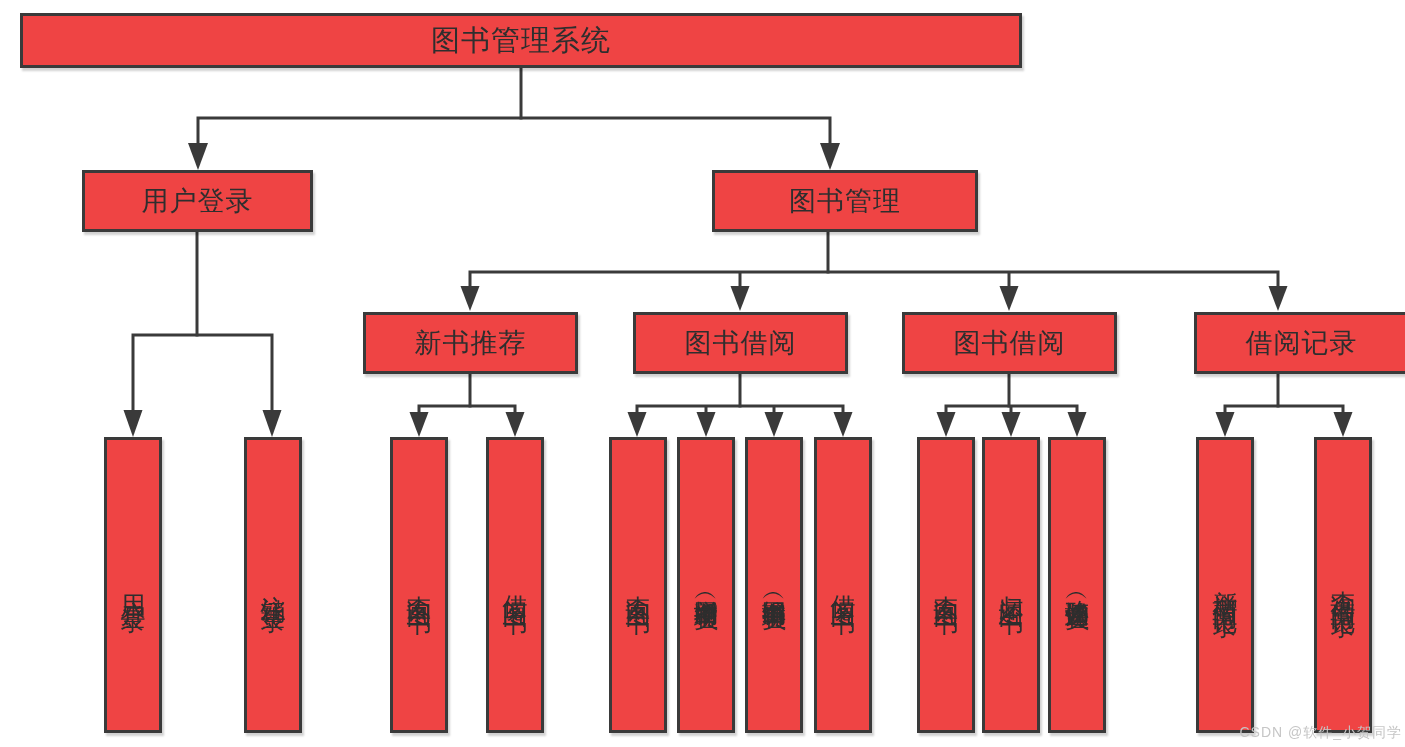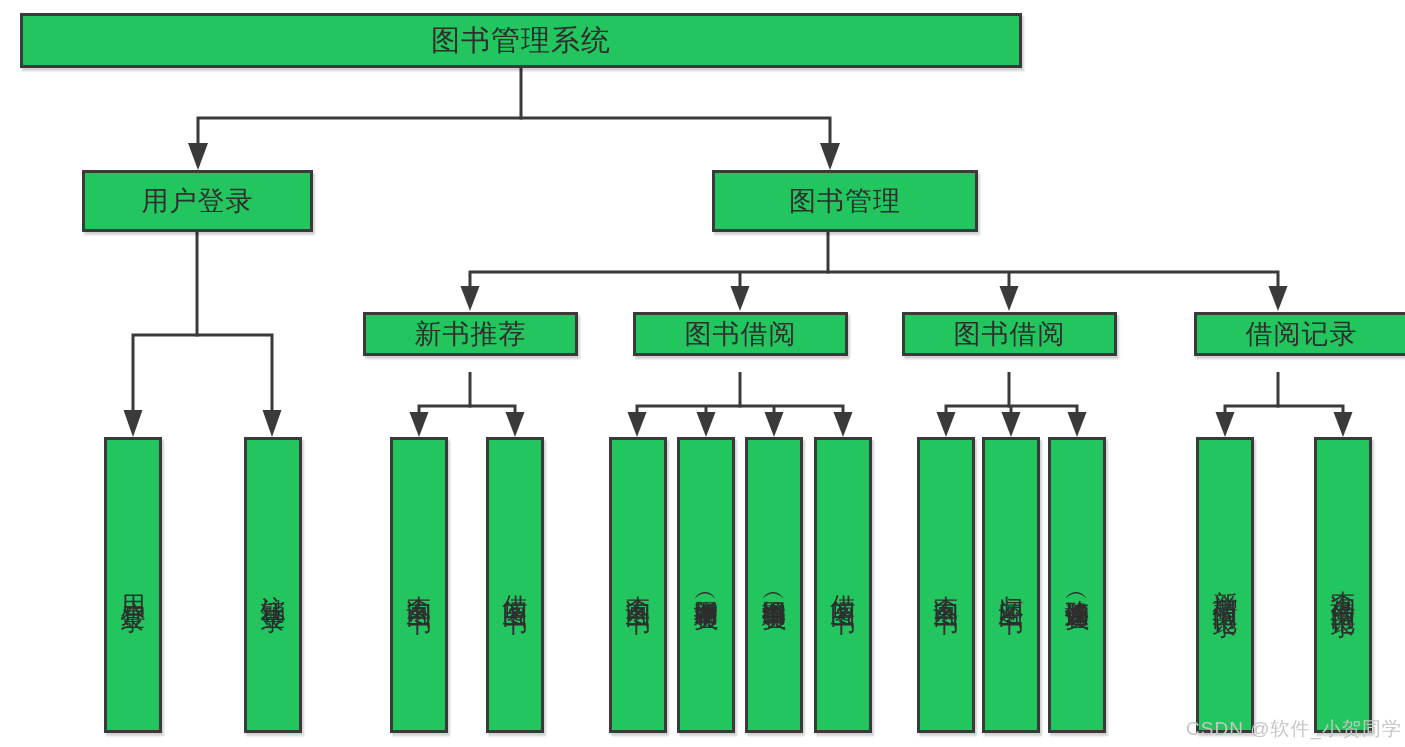--- a/index.html
+++ b/index.html
@@ -18,21 +18,21 @@
     pointer-events: none;
   }
   .connectors polyline, .connectors line {
     fill: none;
     stroke: #3a3a3a;
     stroke-width: 3;
   }
   .connectors polygon { fill: #3a3a3a; stroke: none; }
   .box {
     position: absolute;
-    background: #22c55e;
+    background: #ef4444;
     border: 3px solid #3a3a3a;
     box-sizing: border-box;
     display: flex;
     align-items: center;
     justify-content: center;
     box-shadow: 2px 3px 2px rgba(0,0,0,0.18);
   }
   .hlabel {
     font-size: 27px;
     color: #2e2e2e;
@@ -46,32 +46,32 @@
     font-size: 25px;
     letter-spacing: 5px;
     color: #2e2e2e;
     line-height: 1;
   }
   .vlabel.tight { font-size: 24px; letter-spacing: 1px; }
   .watermark {
     position: absolute;
     right: 3px;
     bottom: 5px;
-    font-size: 19px;
+    font-size: 14px;
     color: #c6c6c6;
     letter-spacing: 1px;
     white-space: nowrap;
     z-index: 5;
   }
   
   .root       { left: 20px;   top: 13px;  width: 1002px; height: 55px; }
   .lv1        { top: 170px; height: 62px; }
   .n-login    { left: 82px;   width: 231px; }
   .n-bookmgr  { left: 712px;  width: 266px; }
-  .lv2        { top: 312px; height: 44px; width: 215px; }
+  .lv2        { top: 312px; height: 62px; width: 215px; }
   .n-newbook  { left: 363px; }
   .n-borrow   { left: 633px; }
   .n-current  { left: 902px; }
   .n-records  { left: 1171px; margin-left: 23px; }
   .leaf       { top: 437px; height: 296px; width: 58px; }
   .lf1  { left: 104px; }
   .lf2  { left: 244px; }
   .lf3  { left: 390px; }
   .lf4  { left: 486px; }
   .lf5  { left: 609px; }

